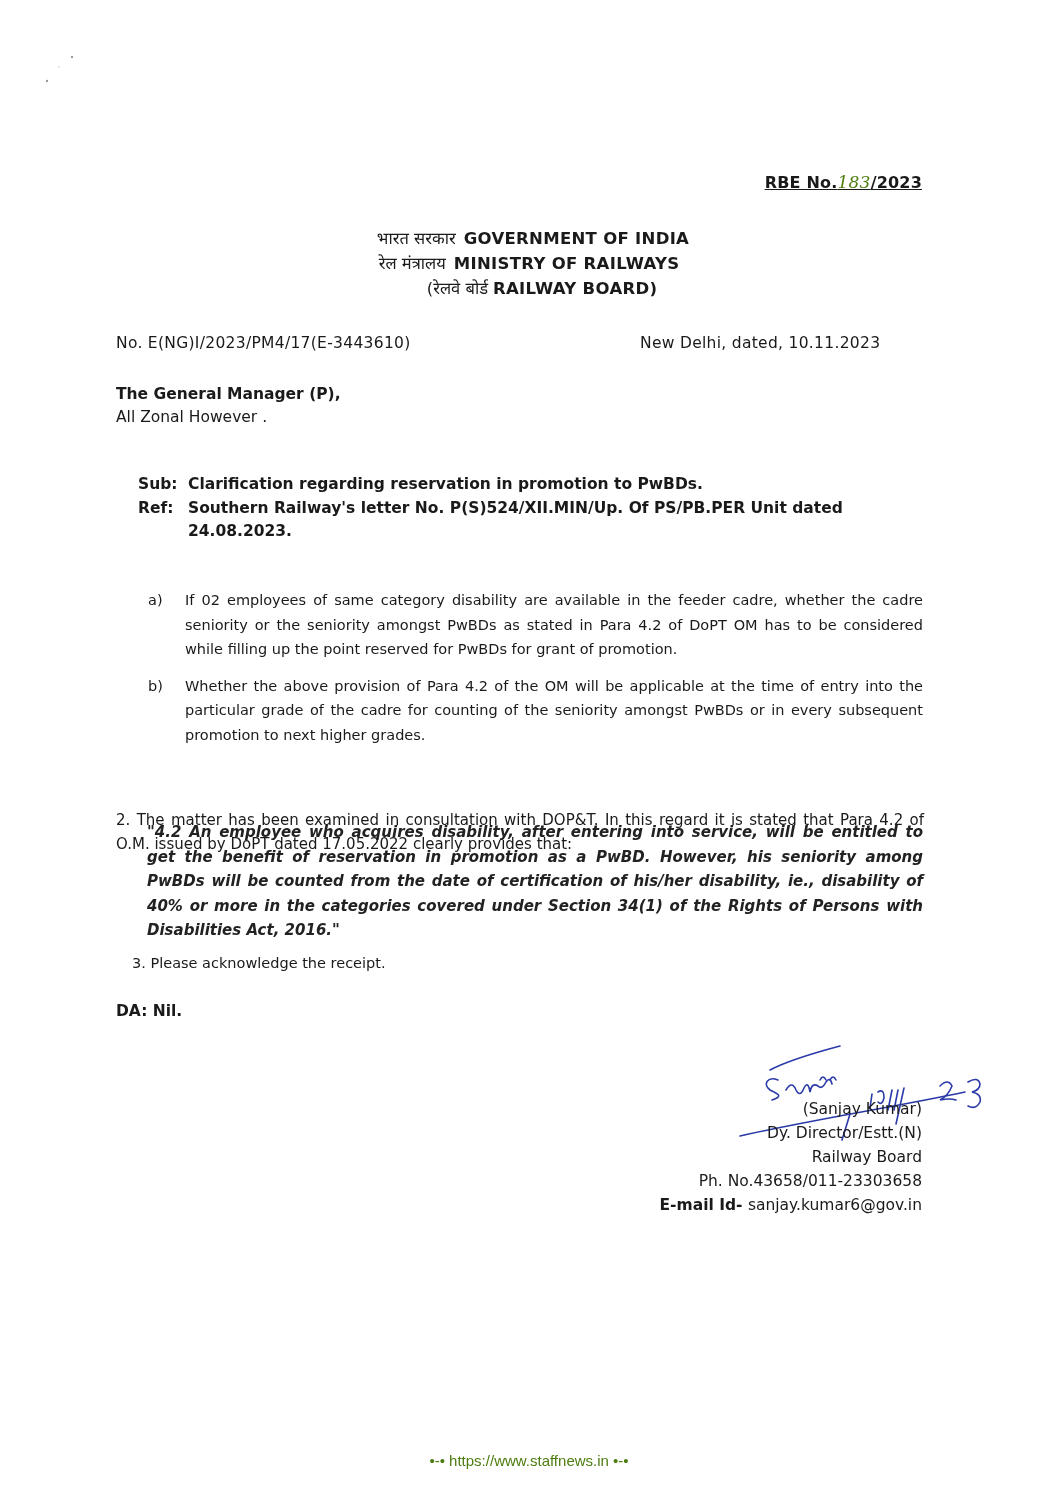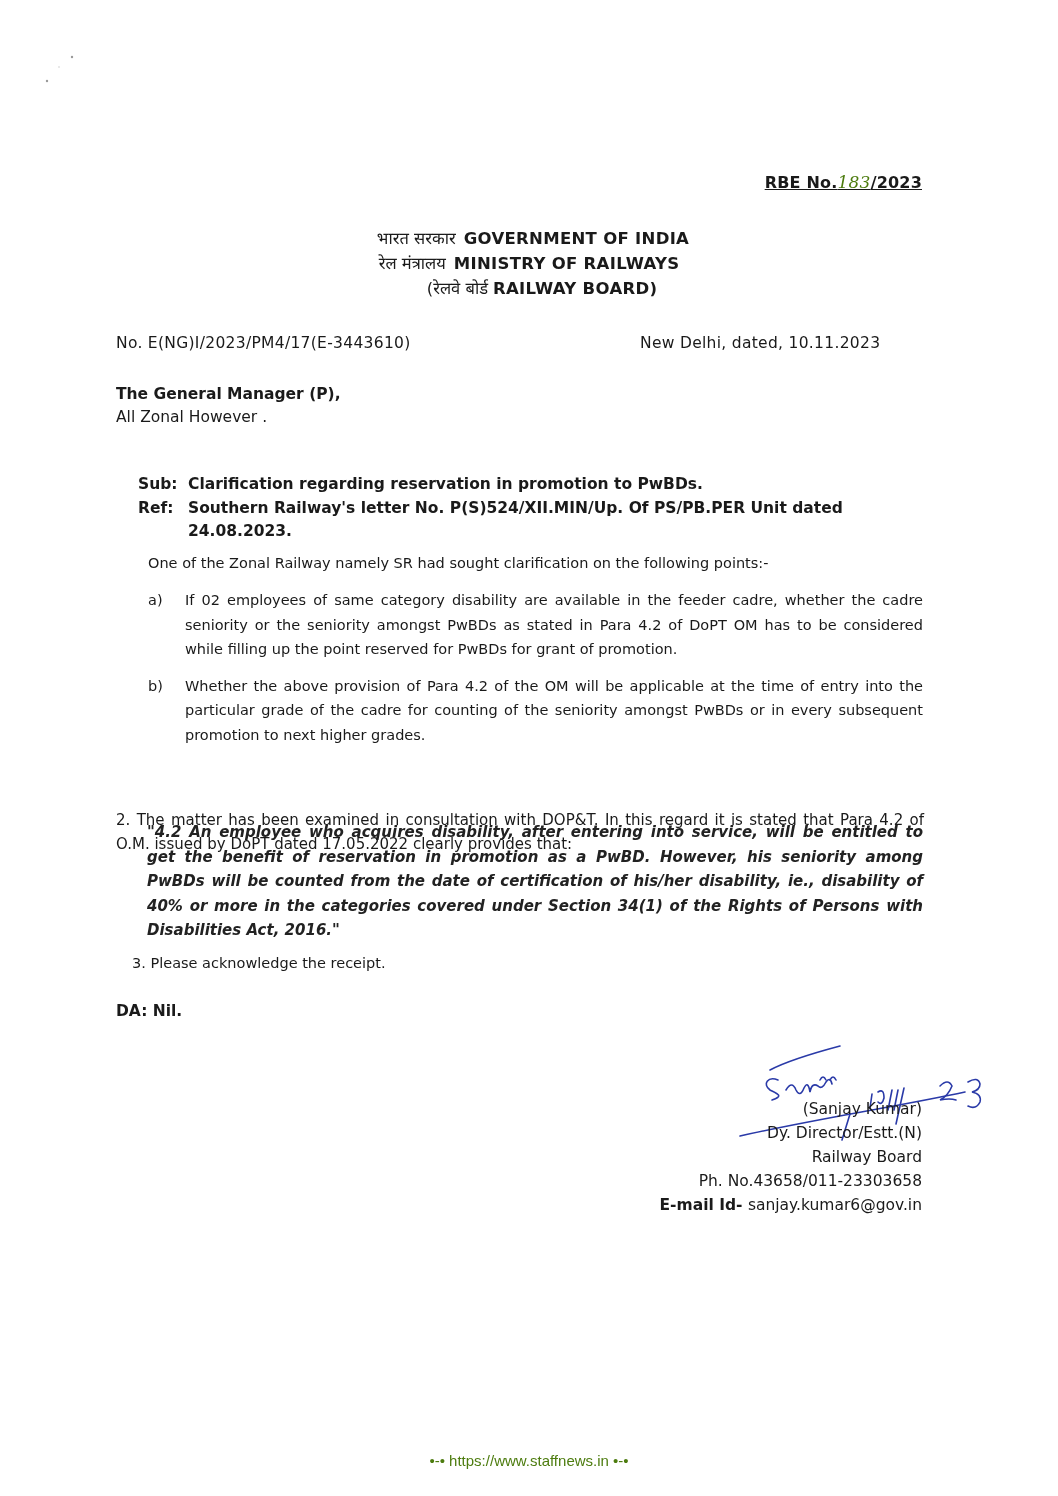--- a/index.html
+++ b/index.html
@@ -185,21 +185,20 @@
       <span class="lbl">Sub:</span>
       <span class="txt">Clarification regarding reservation in promotion to PwBDs.</span>
     </div>
     <div class="row">
       <span class="lbl">Ref:</span>
       <span class="txt">Southern Railway's letter No. P(S)524/XII.MIN/Up. Of PS/PB.PER Unit dated</span>
     </div>
     <div class="cont">24.08.2023.</div>
   </div>
 
-  <div class="abs intro">One of the Zonal Railway namely SR had sought clarification on the following points:-</div>
 
   <div class="abs points">
     <div class="point">
       <span class="marker">a)</span>
       <span class="ptext">If 02 employees of same category disability are available in the feeder cadre, whether the cadre seniority or the seniority amongst PwBDs as stated in Para 4.2  of DoPT OM has to be considered while filling up the point reserved for PwBDs for grant of promotion.</span>
     </div>
     <div class="point">
       <span class="marker">b)</span>
       <span class="ptext">Whether the above provision of Para 4.2 of the OM will be applicable at the time of entry into the particular grade of the cadre for counting of the seniority amongst PwBDs or in every subsequent promotion to next higher grades.</span>
     </div>

